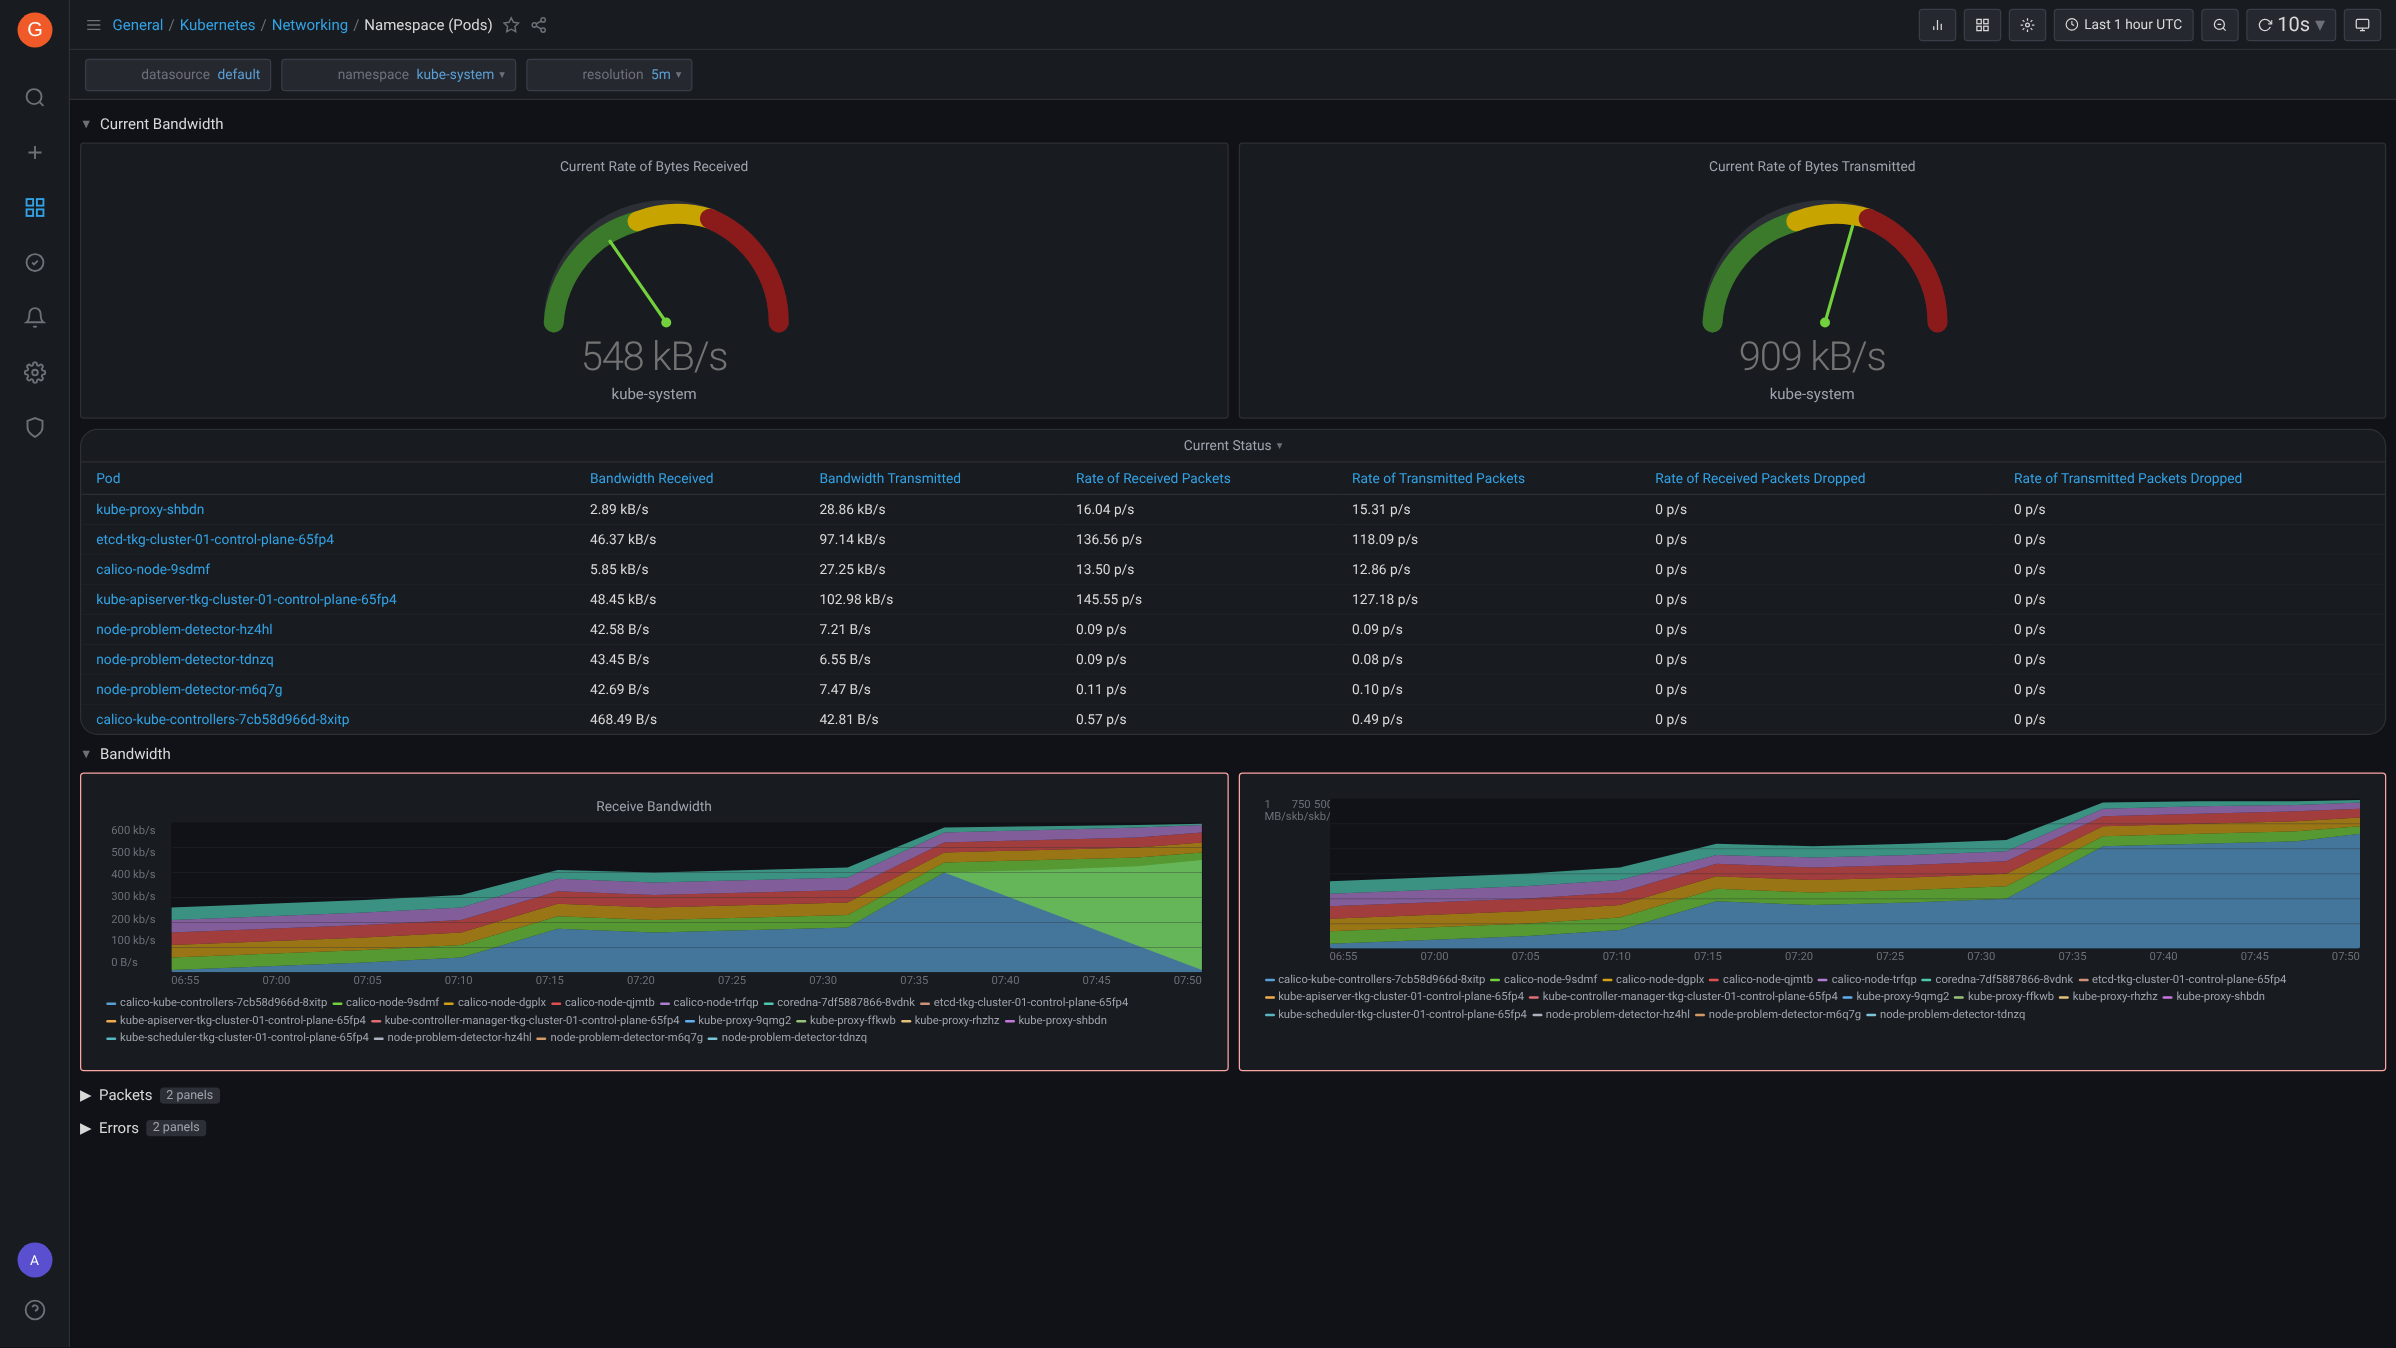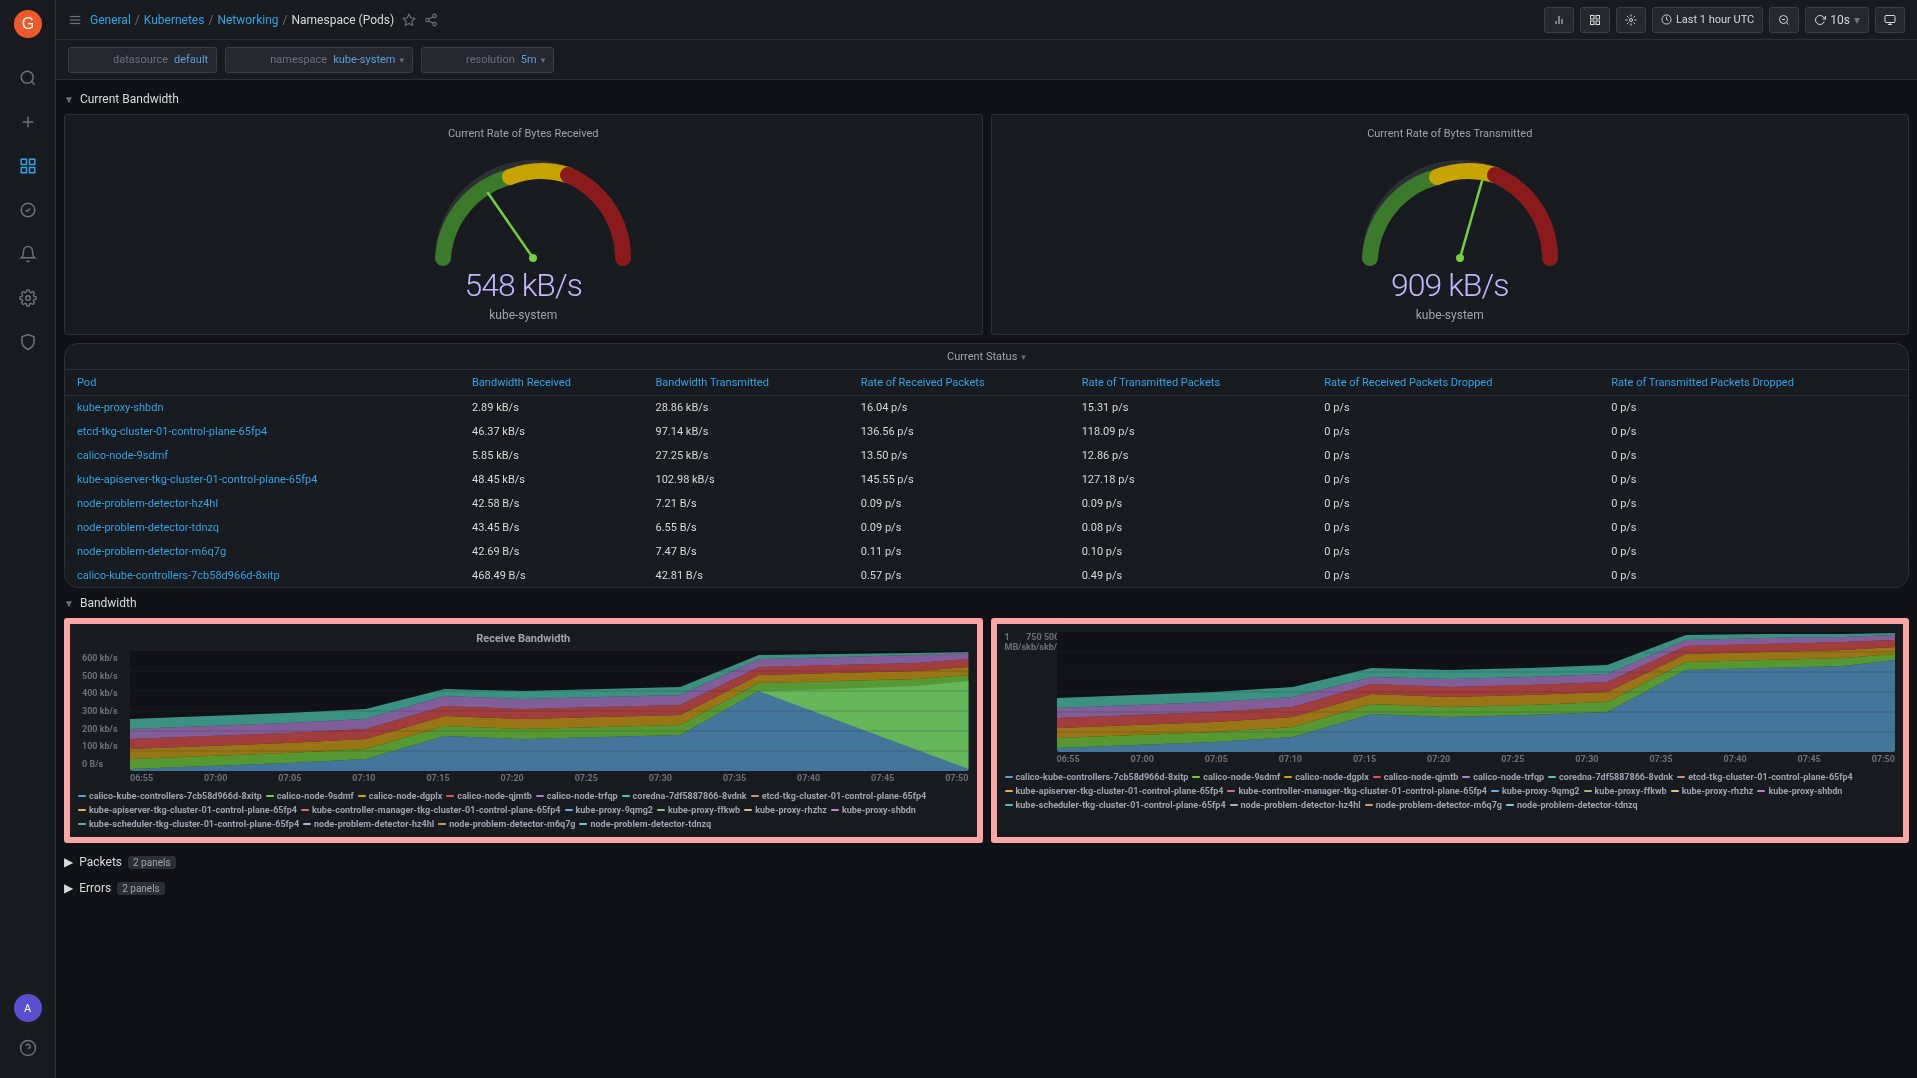--- a/index.html
+++ b/index.html
@@ -95,21 +95,21 @@
       align-items: flex-end;
       gap: 6px;
     }
     .topbar-btn {
       height: 26px;
       padding: 0 8px;
       background: #262830;
       border: 1px solid #3a3d47;
       border-radius: 3px;
       color: #d9d9d9;
-      font-size: 12px;
+      font-size: 16px;
       cursor: pointer;
       display: flex;
       align-items: center;
       gap: 4px;
     }
     .time-picker {
       background: #262830;
       border: 1px solid #3a3d47;
       border-radius: 3px;
       height: 26px;
@@ -196,21 +196,21 @@
     }
     .gauge-container {
       position: relative;
       width: 200px;
       height: 110px;
       margin-bottom: 8px;
     }
     .gauge-value {
       font-size: 32px;
       font-weight: 300;
-      color: #c4b5fd;
+      color: #737373;
       text-align: left;
       letter-spacing: -1px;
     }
     .gauge-label {
       font-size: 12px;
       color: #9fa3ad;
       margin-top: 4px;
     }
 
     
@@ -255,24 +255,23 @@
 
     
     .chart-row {
       display: grid;
       grid-template-columns: 1fr 1fr;
       gap: 8px;
       margin-bottom: 8px;
     }
     .chart-panel {
       background: #181b1f;
-      border: 6px solid #fca5a5;
+      border: 1px solid #fca5a5;
       border-radius: 3px;
-      padding: 8px;
-      font-weight: bold;
+      padding: 20px;
     }
     .chart-title {
       font-size: 11px;
       color: #9fa3ad;
       text-align: center;
       margin-bottom: 6px;
     }
     .chart-area {
       position: relative;
       height: 120px;

